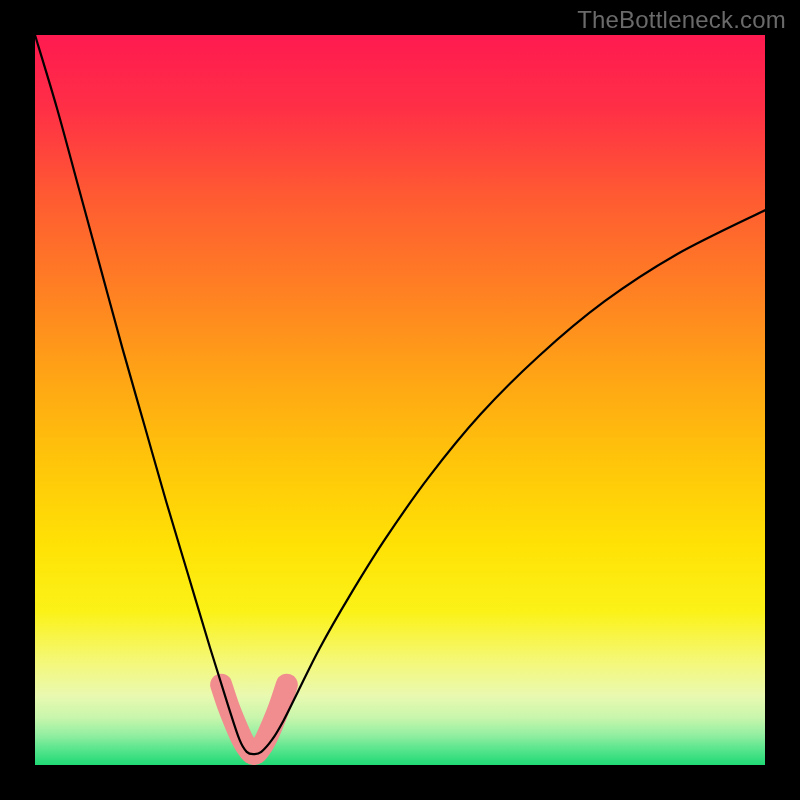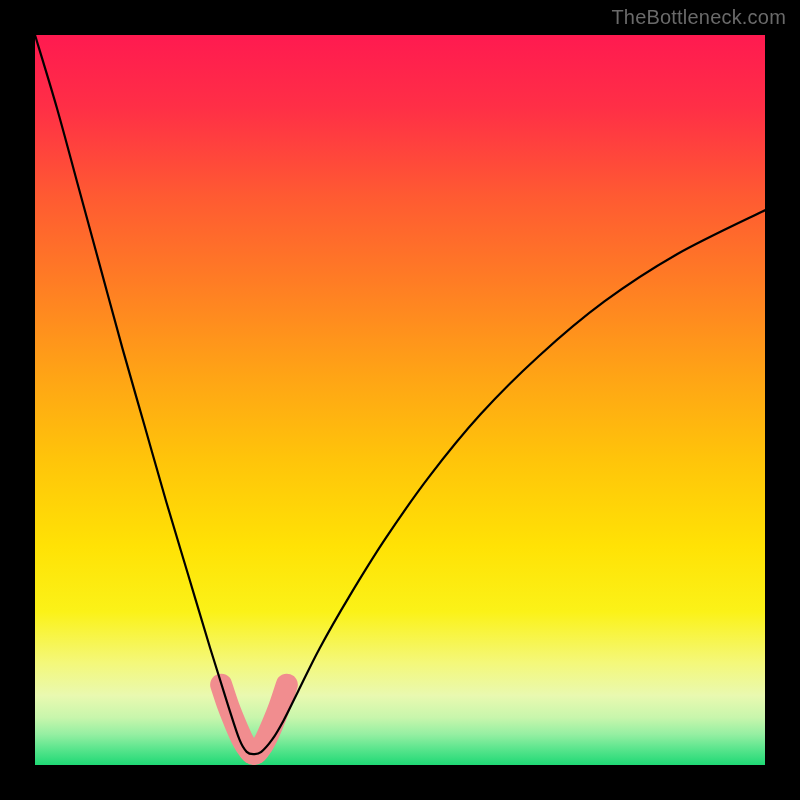--- a/index.html
+++ b/index.html
@@ -33,21 +33,21 @@
   }
   .curve-layer {
     position: absolute;
     inset: 0;
   }
   .watermark {
     position: absolute;
     top: 6px;
     right: 14px;
     color: #6a6a6a;
-    font-size: 20px;
+    font-size: 24px;
     letter-spacing: 0.2px;
     user-select: none;
   }
 </style>
 </head>
 <body>
 
 <div class="frame">
   <div class="plot">
     <svg class="gradient" viewBox="0 0 730 730" preserveAspectRatio="none" width="730" height="730">

